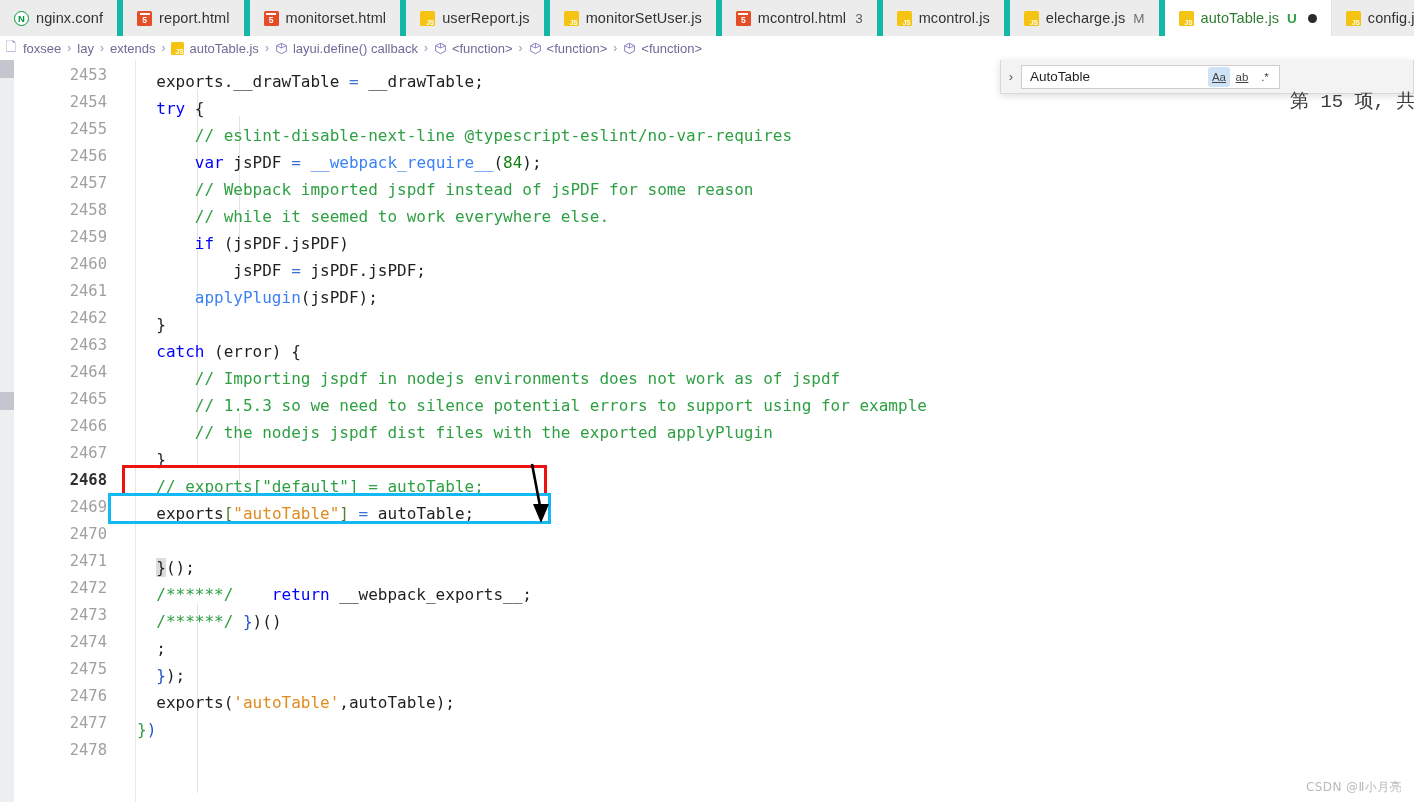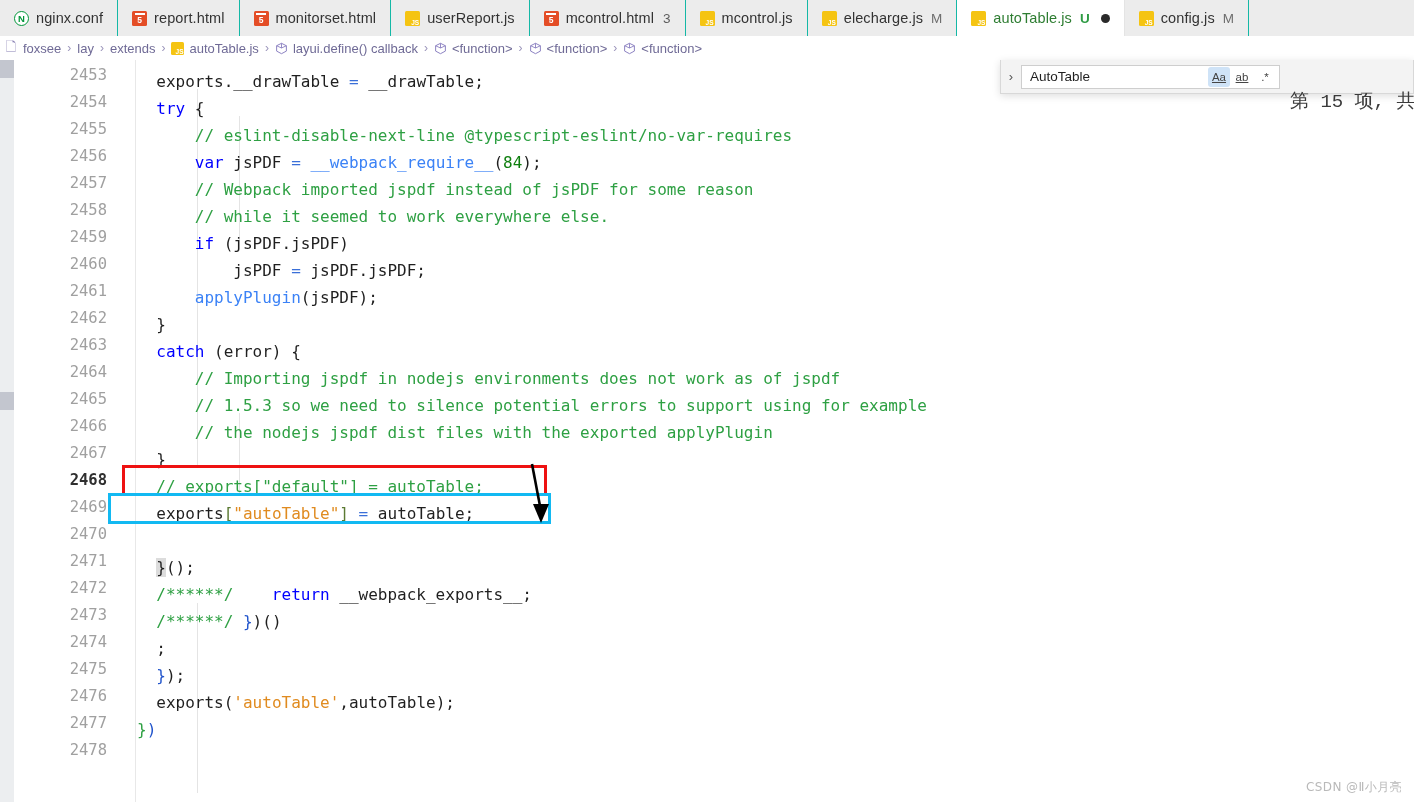--- a/index.html
+++ b/index.html
@@ -14,21 +14,21 @@
   
   .tabbar{
     position:absolute;left:0;top:0;width:1414px;height:36px;
     background:#ececec;display:flex;align-items:stretch;overflow:hidden;
   }
   .tab{
     display:flex;align-items:center;gap:7px;
     padding:0 14px;height:36px;
     background:#ececec;color:#333333;
     font-size:14.5px;white-space:nowrap;
-    border-right:1px solid #14b8a6;
+    border-right:6px solid #14b8a6;
     position:relative;box-sizing:border-box;
   }
   .tab.active{background:#ffffff;border-right:1px solid #e4e4e4;}
   .tab .tlabel{letter-spacing:.1px;}
   .tab.active .tlabel{color:#2e7d32;}
   .tab .badge{font-size:13.5px;color:#6e6e6e;margin-left:1px;}
   .tab.active .badge{color:#2e9b44;font-weight:600;}
   .tab .dot{width:9px;height:9px;border-radius:50%;background:#2a2a2a;display:inline-block;margin-left:4px;}
   .tab .cnt{font-size:13.5px;color:#5d5d5d;margin-left:2px;}
 
@@ -179,20 +179,24 @@
         <span class="ico ico-html"></span>
         <span class="tlabel">report.html</span>
       </div>
       <div class="tab">
         <span class="ico ico-html"></span>
         <span class="tlabel">monitorset.html</span>
       </div>
       <div class="tab">
         <span class="ico ico-js"></span>
         <span class="tlabel">userReport.js</span>
+      </div>
+      <div class="tab">
+        <span class="ico ico-js"></span>
+        <span class="tlabel">monitorSetUser.js</span>
       </div>
       <div class="tab">
         <span class="ico ico-html"></span>
         <span class="tlabel">mcontrol.html</span>
         <span class="cnt">3</span>
       </div>
       <div class="tab">
         <span class="ico ico-js"></span>
         <span class="tlabel">mcontrol.js</span>
       </div>

